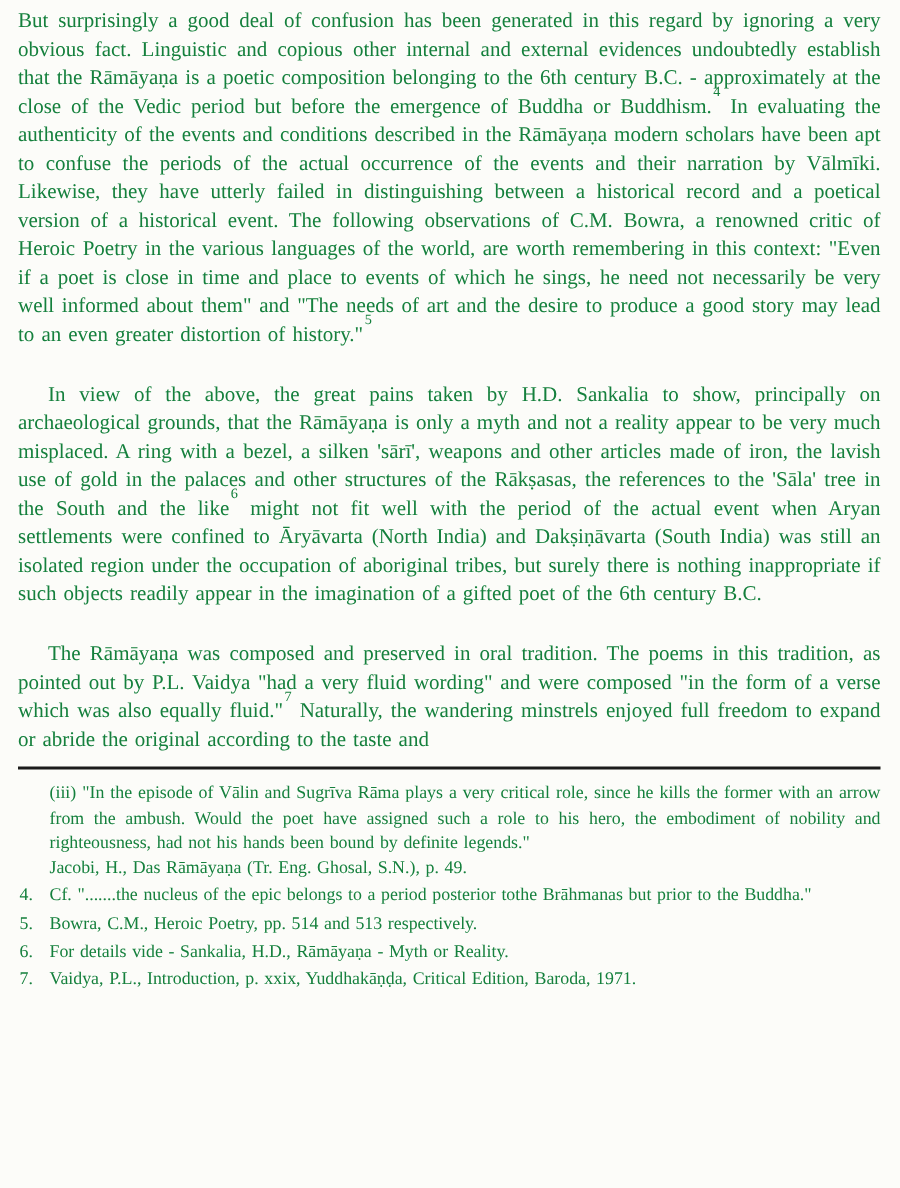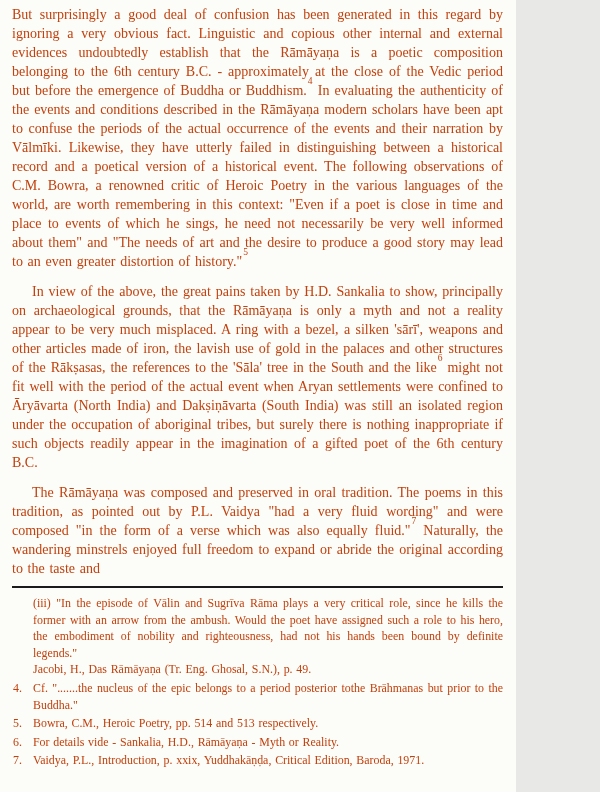--- a/index.html
+++ b/index.html
@@ -3,39 +3,39 @@
 <meta charset="utf-8">
 <style>
   html, body {
     margin: 0;
     padding: 0;
     background: #e8e8e6;
   }
   .page {
     position: relative;
     box-sizing: border-box;
-    width: 516px;
+    width: 600px;
     height: 792px;
     margin: 0;
     background: #fcfcf9;
-    color: #c2410c;
+    color: #15803d;
     font-family: "Liberation Serif", serif;
     padding: 5px 13px 0 12px;
     overflow: hidden;
   }
   .main p {
     margin: 0;
     font-size: 14px;
     line-height: 19px;
     text-align: justify;
     word-spacing: 1.2px;
   }
   .main p.indent {
     text-indent: 20px;
-    margin-top: 11px;
+    margin-top: 21px;
   }
   sup.fnref {
     font-size: 9.5px;
     line-height: 0;
     position: relative;
     top: -5px;
     padding-left: 1px;
   }
   .fn-rule {
     border: none;

